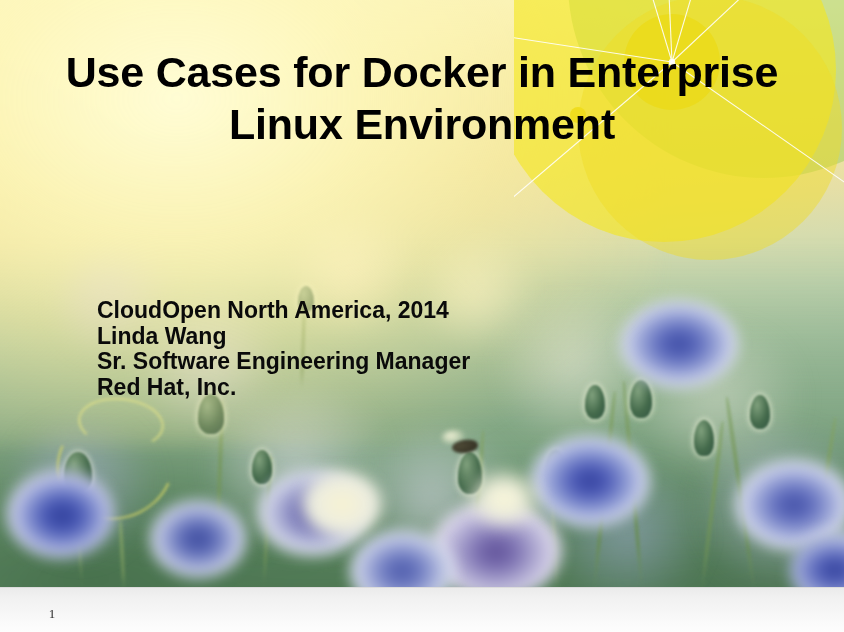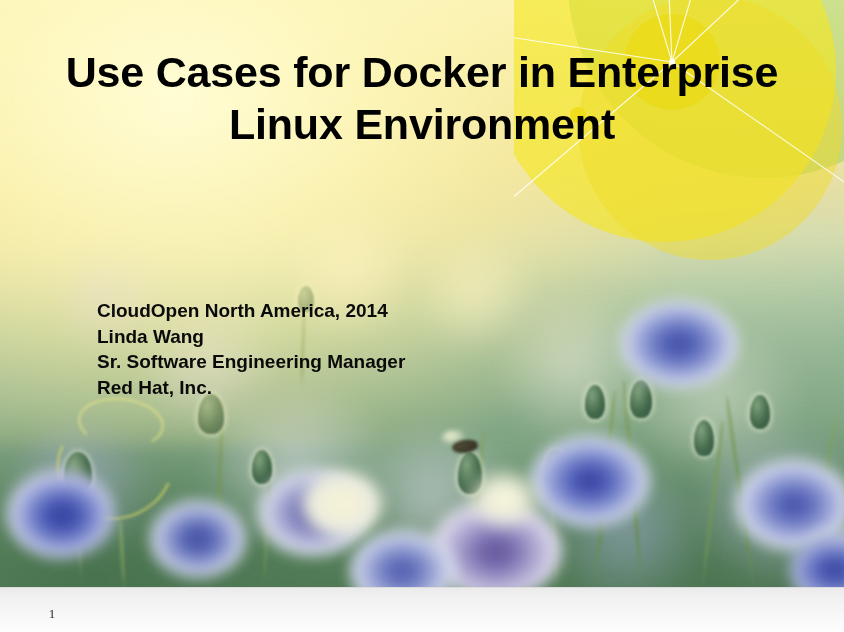--- a/index.html
+++ b/index.html
@@ -141,21 +141,21 @@
     letter-spacing: -0.2px;
     color: #000000;
     font-family: "Liberation Sans", sans-serif;
     white-space: pre-line;
   }
 
   .subtitle {
     position: absolute;
     left: 97px;
     top: 298px;
-    font-size: 19px;
+    font-size: 23px;
     font-weight: bold;
     line-height: 25.5px;
     color: #0a0a0a;
     font-family: "Liberation Sans", sans-serif;
     white-space: pre-line;
   }
 
   
   .footer {
     position: absolute;

